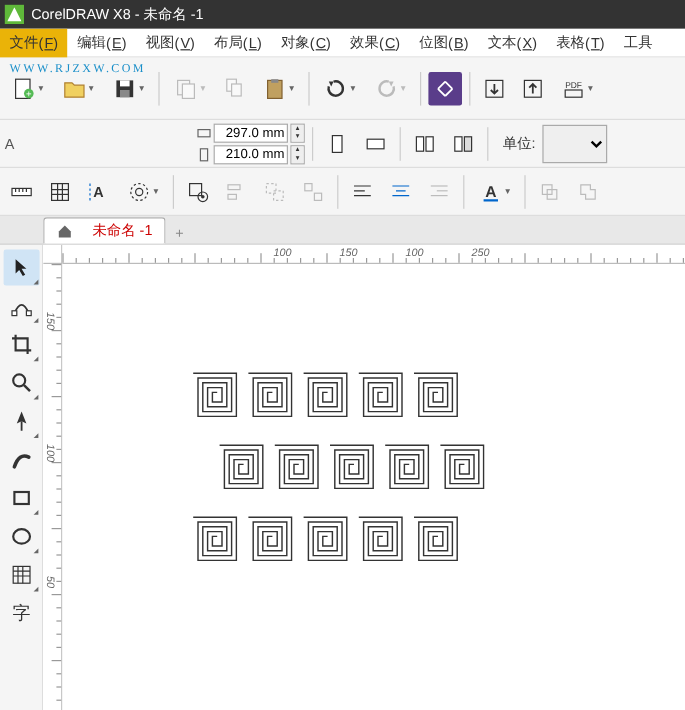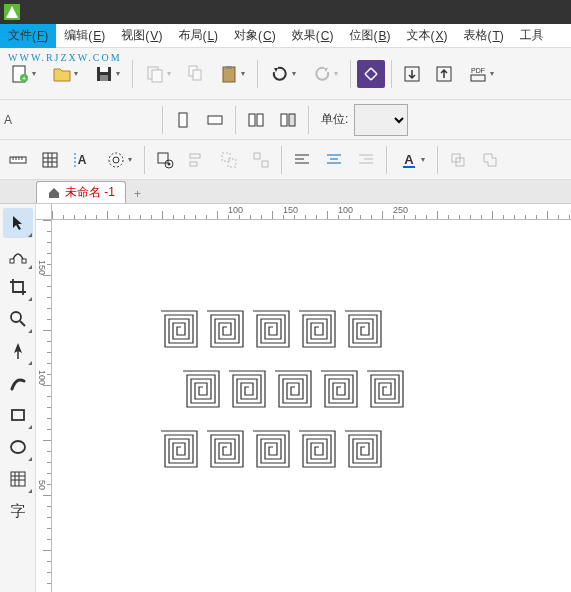--- a/index.html
+++ b/index.html
@@ -32,57 +32,58 @@
 .page-size-row .spin div { height: 7px; font-size: 6px; line-height: 6px; text-align: center; cursor: pointer; background: #eee; }
 
 .unit-label { font-size: 12px; margin-left: 6px; }
 .unit-select { border: 1px solid #aaa; padding: 15px 4px; font-size: 12px; height: 20px; margin-left: 2px; }
 
 .watermark { position: absolute; left: 8px; top: 4px; pointer-events: none; z-index: 10; }
 .watermark .wm1 { font-size: 22px; font-weight: bold; color: #1a6fc9; letter-spacing: 1px; font-style: italic; }
 .watermark .wm2 { font-size: 10px; color: #1a8fc9; letter-spacing: 2px; font-family: Liberation Serif, serif; }
 
 .tab-bar { background: #e8e8e8; height: 24px; display: flex; align-items: end; padding-left: 36px; border-bottom: 1px solid #ccc; }
-.doc-tab { background: #fff; border: 1px solid #aaa; border-bottom: none; padding: 2px 10px; display: flex; align-items: center; gap: 4px; font-size: 12px; border-radius: 3px 3px 0 0; }
+.doc-tab { background: #fff; border: 1px solid #aaa; border-bottom: none; padding: 2px 10px; display: flex; align-items: center; gap: 16px; font-size: 12px; border-radius: 3px 3px 0 0; }
 .doc-tab .home-ico { width: 14px; height: 14px; }
 .doc-tab .red { color: #c00; }
 .doc-tab-add { padding: 2px 8px; color: #888; cursor: pointer; }
 
 .workspace { display: flex; height: calc(592px - 24px - 24px - 52px - 40px - 40px - 24px); }
 .tool-col { width: 36px; background: #f5f5f5; border-right: 1px solid #ddd; display: flex; flex-direction: column; align-items: center; padding-top: 4px; gap: 2px; }
 .tool-btn { width: 30px; height: 30px; display: flex; align-items: center; justify-content: center; cursor: pointer; border-radius: 2px; position: relative; }
 .tool-btn.selected { background: #d0e4f5; }
 .tool-btn svg { width: 20px; height: 20px; }
 .tool-btn .corner { position: absolute; bottom: 1px; right: 1px; width: 0; height: 0; border-left: 4px solid transparent; border-bottom: 4px solid #666; }
 
 .canvas-area { flex: 1; position: relative; background: #fff; overflow: hidden; }
 .ruler-h { position: absolute; top: 0; left: 16px; right: 0; height: 16px; background: #fff; border-bottom: 1px solid #bbb; }
 .ruler-v { position: absolute; top: 16px; left: 0; width: 16px; bottom: 0; background: #fff; border-right: 1px solid #bbb; }
 .ruler-corner { position: absolute; top: 0; left: 0; width: 16px; height: 16px; background: #fff; border-right: 1px solid #bbb; border-bottom: 1px solid #bbb; }
 .ruler-tick { position: absolute; background: #999; }
-.ruler-label { position: absolute; font-size: 9px; color: #666; }
+.ruler-label { position: absolute; font-size: 9px; color: #666; font-style: italic; }
 .canvas-content { position: absolute; top: 16px; left: 16px; right: 0; bottom: 0; background: #fff; }
 .spiral { position: absolute; width: 38px; height: 38px; }
 .spiral svg { width: 100%; height: 100%; }
 
 .disabled { opacity: 0.4; }
 </style>
 </head>
 <body>
 
 <div class="title-bar">
   <div class="logo">
     <svg viewBox="0 0 12 12">
         <path d="M0 12 L6 0 L12 12 Z" fill="#fff"></path>
       </svg>
   </div>
+  <div class="title">CorelDRAW X8 - 未命名 -1</div>
 </div>
 
 <div class="menu-bar">
-  <div class="menu-item" style="background:#0ea5e9"><span>文件</span>(<u>F</u>)</div>
+  <div class="menu-item" style="background:#eab308"><span>文件</span>(<u>F</u>)</div>
   <div class="menu-item"><span>编辑</span>(<u>E</u>)</div>
   <div class="menu-item"><span>视图</span>(<u>V</u>)</div>
   <div class="menu-item"><span>布局</span>(<u>L</u>)</div>
   <div class="menu-item"><span>对象</span>(<u>C</u>)</div>
   <div class="menu-item"><span>效果</span>(<u>C</u>)</div>
   <div class="menu-item"><span>位图</span>(<u>B</u>)</div>
   <div class="menu-item"><span>文本</span>(<u>X</u>)</div>
   <div class="menu-item"><span>表格</span>(<u>T</u>)</div>
   <div class="menu-item">
       <span>工具</span>
@@ -168,20 +169,42 @@
         <text x="10" y="9" font-size="7" text-anchor="middle" fill="#333">PDF</text>
         <rect x="3" y="11" width="14" height="6" fill="none" stroke="#333"></rect>
       </svg>
     </div>
 </div>
 
 <div class="toolbar-row mid">
   <div style="display:flex;align-items:center;">
     <div style="font-size:12px;margin-right:4px;color:#555">A</div>
     <div class="tb-btn" style="width:140px"></div>
+  </div>
+  <div class="page-size">
+    <div class="page-size-row">
+      <svg class="ico" viewBox="0 0 12 12">
+          <rect x="1" y="3" width="10" height="6" fill="none" stroke="#666"></rect>
+        </svg>
+      <input value="297.0 mm" style="">
+      <div class="spin">
+          <div>▴</div>
+          <div>▾</div>
+        </div>
+    </div>
+    <div class="page-size-row">
+      <svg class="ico" viewBox="0 0 12 12">
+          <rect x="3" y="1" width="6" height="10" fill="none" stroke="#666"></rect>
+        </svg>
+      <input value="210.0 mm" style="">
+      <div class="spin">
+          <div>▴</div>
+          <div>▾</div>
+        </div>
+    </div>
   </div>
   <div class="tb-sep"></div>
   <div class="tb-btn">
       <svg viewBox="0 0 20 20">
         <rect x="6" y="3" width="8" height="14" fill="#fff" stroke="#333"></rect>
       </svg>
     </div>
   <div class="tb-btn">
       <svg viewBox="0 0 20 20">
         <rect x="3" y="6" width="14" height="8" fill="#fff" stroke="#333"></rect>

